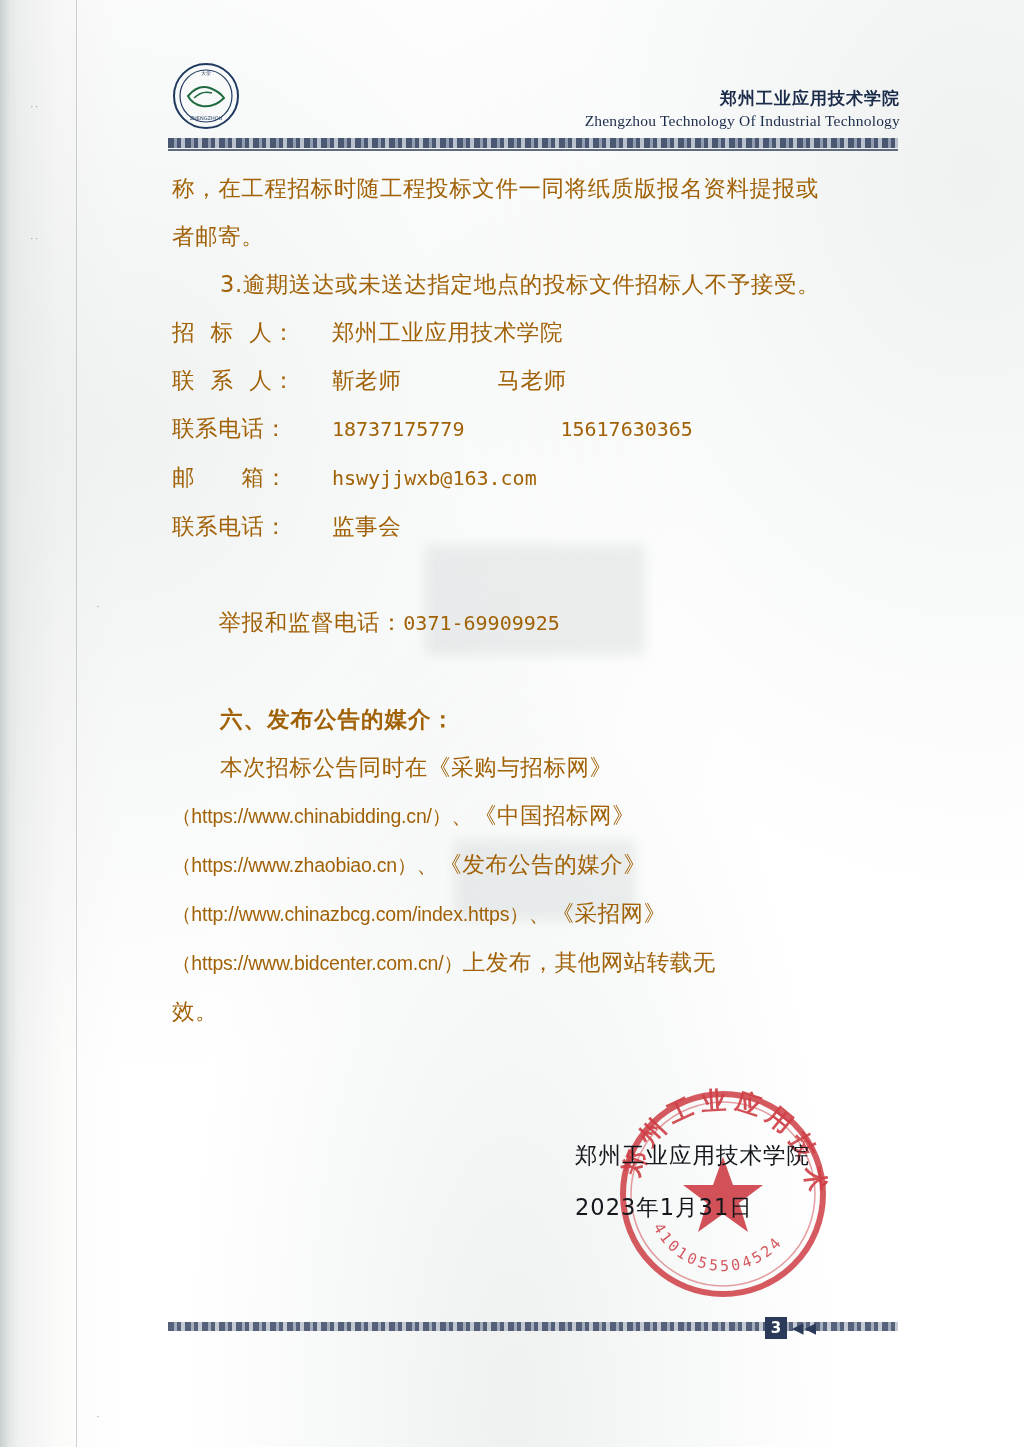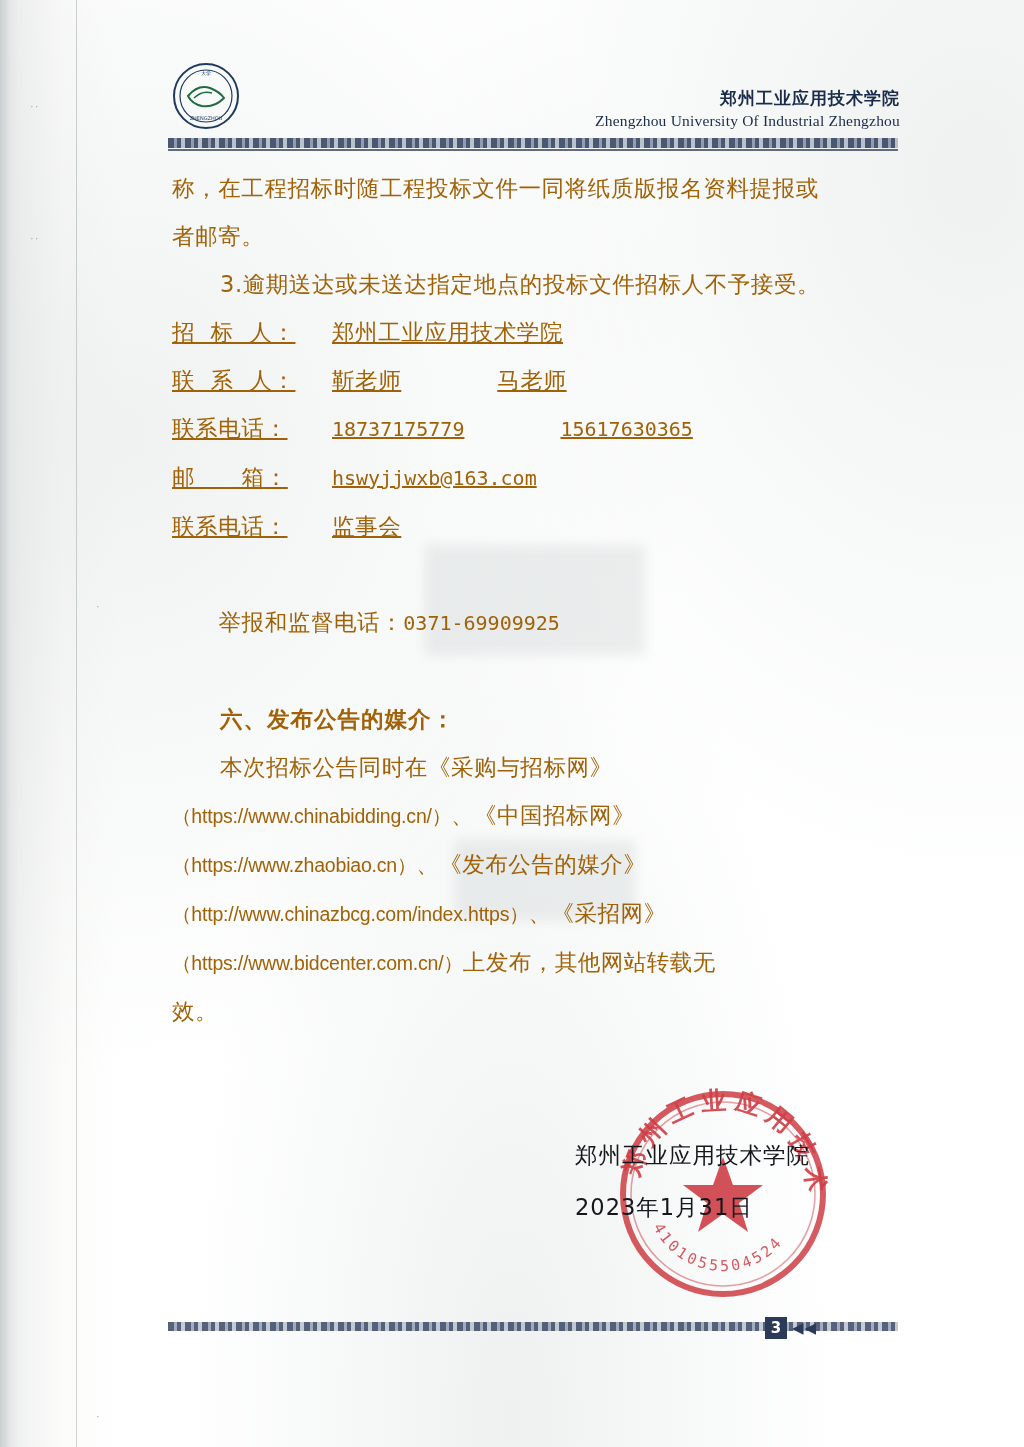--- a/index.html
+++ b/index.html
@@ -149,21 +149,20 @@
     letter-spacing: 1px;
   }
   .mono {
     font-family: "DejaVu Sans Mono", monospace;
     font-size: 20px;
     letter-spacing: 0px;
   }
   .kv {
     display: flex;
     align-items: baseline;
-    text-decoration: underline;
   }
   .kv .k {
     width: 160px;
     display: inline-block;
     white-space: pre;
   }
   .kv .v2 {
     margin-left: 96px;
   }
 
@@ -274,21 +273,21 @@
         <circle cx="34" cy="34" r="32" fill="none" stroke="#1f3a5f" stroke-width="2"></circle>
         <circle cx="34" cy="34" r="26" fill="none" stroke="#1f3a5f" stroke-width="1.2"></circle>
         <path d="M16 34 q10 -12 22 -8 q10 4 14 10 q-10 10 -22 8 q-10 -2 -14 -10 z" fill="none" stroke="#1f6b3f" stroke-width="2"></path>
         <path d="M22 36 q8 -8 18 -5" fill="none" stroke="#1f6b3f" stroke-width="1.6"></path>
         <text x="34" y="58" font-size="5" text-anchor="middle" fill="#1f3a5f" font-family="DejaVu Sans, sans-serif">ZHENGZHOU</text>
         <text x="34" y="13" font-size="5" text-anchor="middle" fill="#1f3a5f" font-family="DejaVu Sans, sans-serif">大学</text>
       </svg>
     </div>
     <div class="header-titles">
       <div class="header-cn">郑州工业应用技术学院</div>
-      <div class="header-en">Zhengzhou University Of Industrial Zhengzhou</div>
+      <div class="header-en">Zhengzhou Technology Of Industrial Technology</div>
     </div>
   </div>
   <div class="header-rule"></div>
   <div class="header-rule2"></div>
 
   <div class="doc-body">
     <div class="line">称，在工程招标时随工程投标文件一同将纸质版报名资料提报或</div>
     <div class="line">者邮寄。</div>
     <div class="line indent">3.逾期送达或未送达指定地点的投标文件招标人不予接受。</div>
 

